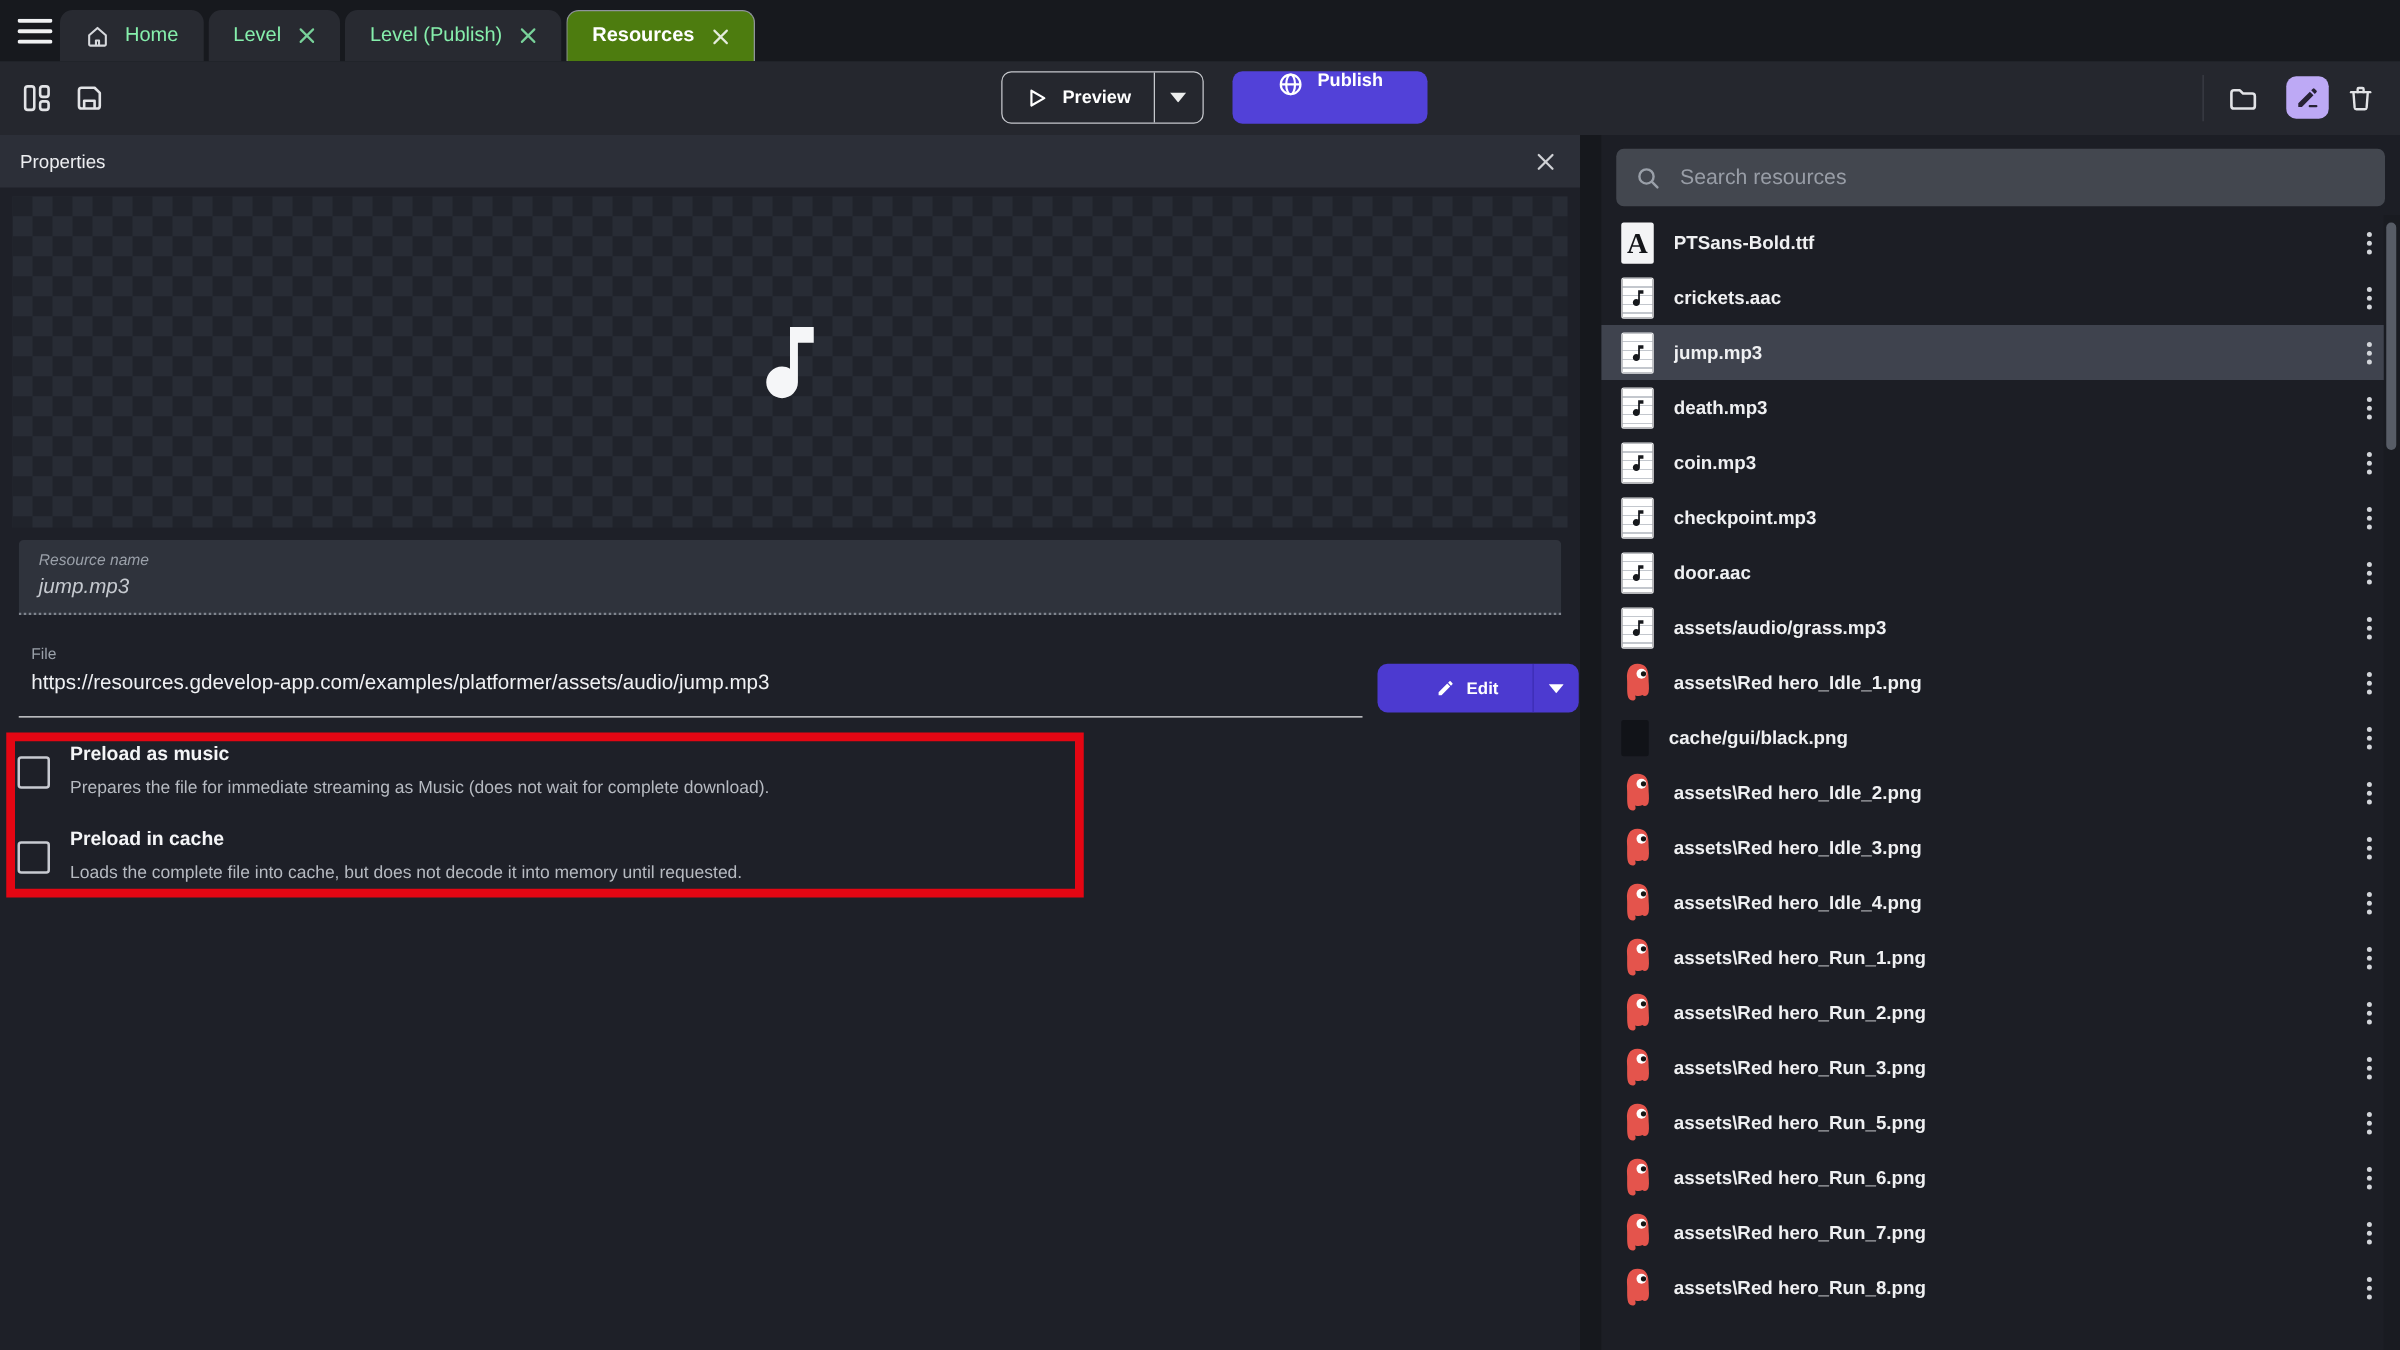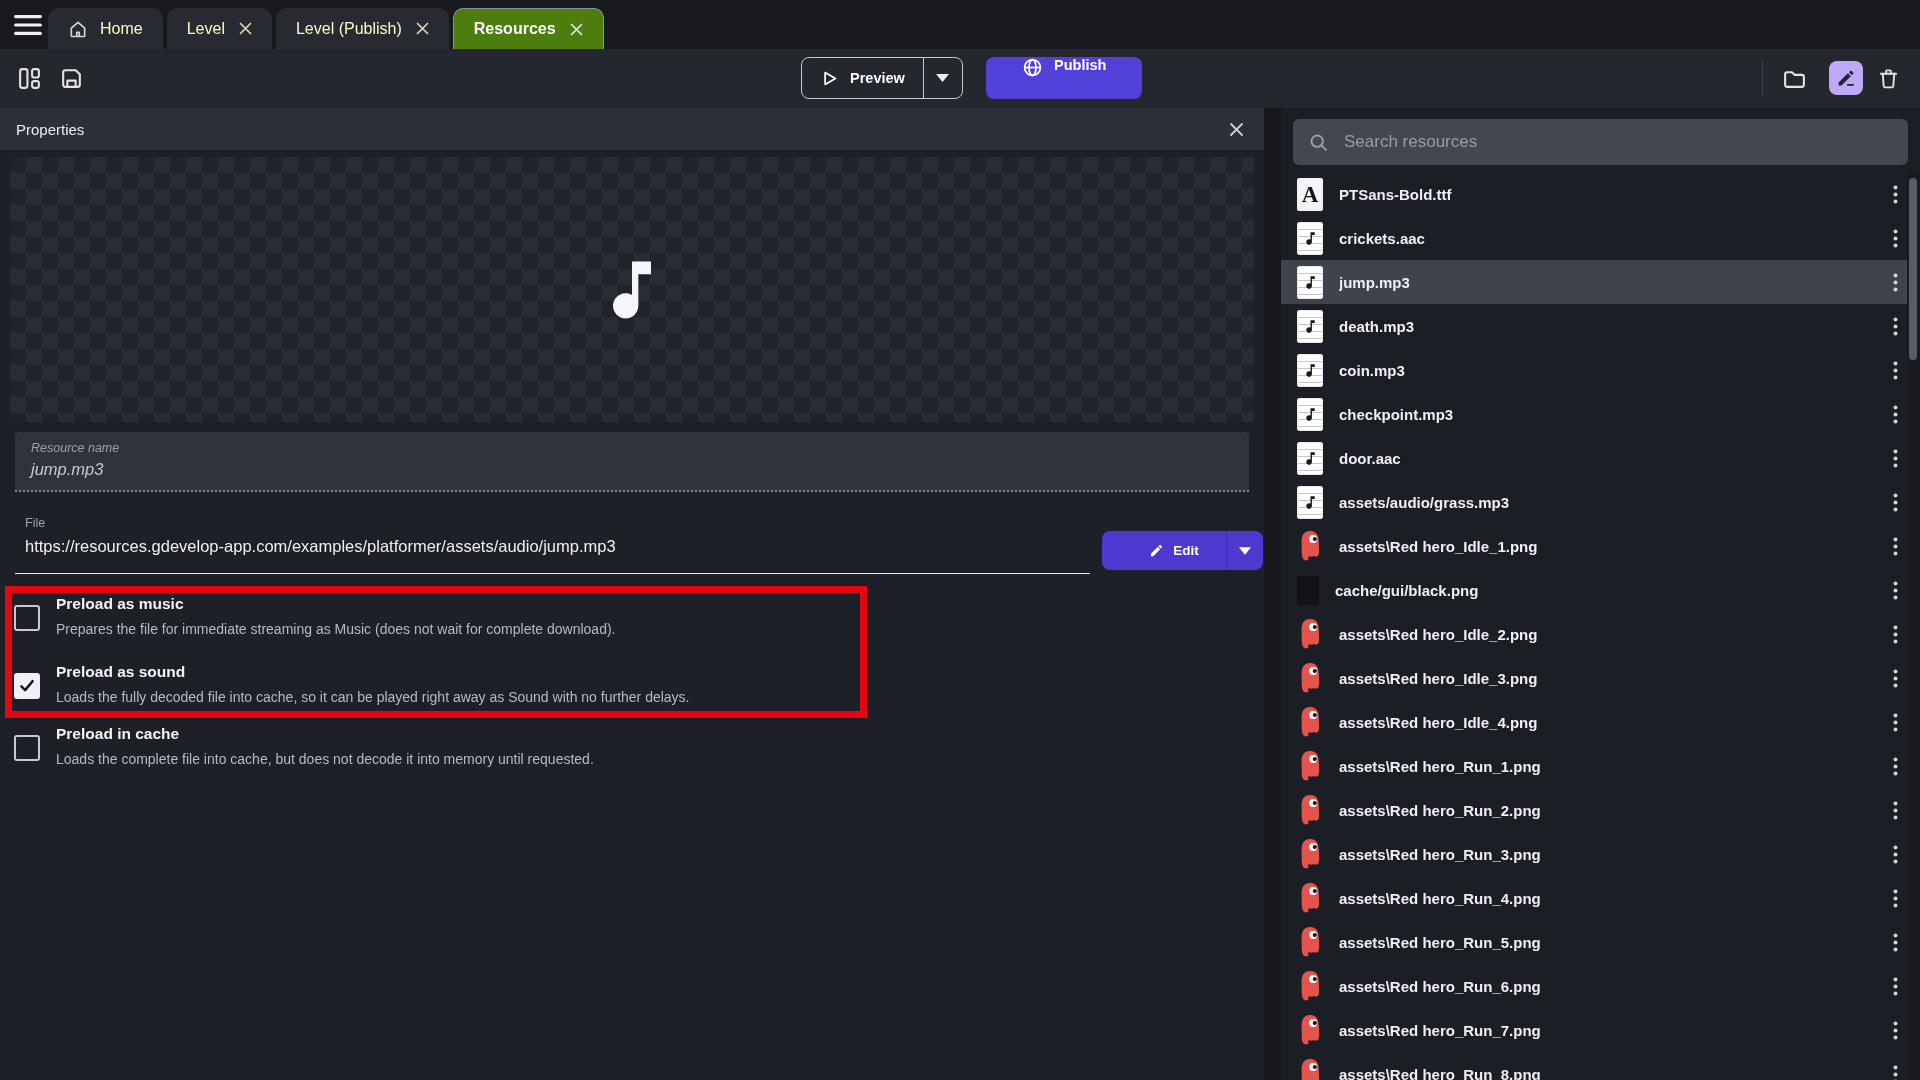--- a/index.html
+++ b/index.html
@@ -5,21 +5,21 @@
   html,body{margin:0;padding:0;background:#101114;}
   .app{position:relative;width:1920px;height:1080px;background:#16181d;overflow:hidden;
        font-family:"Liberation Sans",sans-serif;-webkit-font-smoothing:antialiased;}
   svg{display:block}
 
   
   .tabbar{position:absolute;left:0;top:0;width:100%;height:49px;background:#17191e;}
   .hamburger{position:absolute;left:8px;top:0;width:40px;height:49px;display:flex;align-items:center;justify-content:center;cursor:pointer;}
   .tabstrip{position:absolute;left:48px;top:0;height:49px;display:flex;align-items:flex-end;gap:4px;}
   .tab{height:41px;display:flex;align-items:center;gap:12px;padding:0 20px;background:#282a31;
-       border-radius:10px 10px 0 0;color:#fef9c3;font-size:16px;cursor:pointer;box-sizing:border-box;}
+       border-radius:10px 10px 0 0;color:#86efac;font-size:16px;cursor:pointer;box-sizing:border-box;}
   .tab.active{background:#4d7c0f;color:#ffffff;font-weight:bold;border:1px solid #8f939b;border-bottom:none;}
   .tab .tab-close{opacity:.85;margin-left:2px;}
 
   
   .toolbar{position:absolute;left:0;top:49px;width:100%;height:59px;background:#25272e;}
   .tool-icon-btn{position:absolute;width:34px;height:34px;top:12px;display:flex;align-items:center;justify-content:center;border-radius:8px;cursor:pointer;}
   .btn-project-manager{left:12px;}
   .btn-save{left:54px;}
   .preview-split{position:absolute;left:801px;top:8px;height:42px;border:1px solid #c6c8cd;border-radius:8px;
       display:flex;align-items:stretch;color:#fff;box-sizing:border-box;cursor:pointer;}
@@ -244,29 +244,20 @@
     <div class="options">
         <div class="option-row">
     <span class="opt-check">
       <svg width="18" height="18" viewBox="0 0 24 24" fill="none" stroke="#14161c" stroke-width="3.2" stroke-linecap="round" stroke-linejoin="round">
               <path d="M4.5 12.5 L9.5 17.5 L19.5 5.5"></path>
             </svg>
     </span>
     <span class="opt-label">Preload as music</span>
     <span class="opt-desc">Prepares the file for immediate streaming as Music (does not wait for complete download).</span>
   </div>
-        <div class="option-row checked">
-    <span class="opt-check">
-      <svg width="18" height="18" viewBox="0 0 24 24" fill="none" stroke="#14161c" stroke-width="3.2" stroke-linecap="round" stroke-linejoin="round">
-              <path d="M4.5 12.5 L9.5 17.5 L19.5 5.5"></path>
-            </svg>
-    </span>
-    <span class="opt-label">Preload as sound</span>
-    <span class="opt-desc">Loads the fully decoded file into cache, so it can be played right away as Sound with no further delays.</span>
-  </div>
         <div class="option-row">
     <span class="opt-check">
       <svg width="18" height="18" viewBox="0 0 24 24" fill="none" stroke="#14161c" stroke-width="3.2" stroke-linecap="round" stroke-linejoin="round">
               <path d="M4.5 12.5 L9.5 17.5 L19.5 5.5"></path>
             </svg>
     </span>
     <span class="opt-label">Preload in cache</span>
     <span class="opt-desc">Loads the complete file into cache, but does not decode it into memory until requested.</span>
   </div>
       </div>
@@ -562,39 +553,20 @@
         <div class="resource-row">
 
     <span class="res-icon">
       <svg width="24" height="32" viewBox="0 0 24 32">
         <path d="M12 1 C5.5 1 3.2 6.5 3.6 13 C4 19 3.2 24 4.6 28 C5.6 30.6 9.2 31.2 10.2 29.4 C10.7 28.5 10.4 27.3 10.1 26.3 C12.2 27 14.4 27 15.9 26 C17.9 27.6 20.4 26.4 20.9 23.8 C21.6 20.3 20.8 16 20.8 12 C20.8 5 18.2 1 12 1 Z" fill="#e4544c"></path>
         <circle cx="15.2" cy="9" r="4" fill="#ffffff"></circle>
               <circle cx="16.8" cy="9" r="2.1" fill="#141414"></circle>
       </svg>
     </span>
 
-    <span class="res-name">assets\Red hero_Run_4.png</span>
-    <span class="kebab">
-      <svg width="5" height="19" viewBox="0 0 5 19" fill="#d2d5da">
-        <circle cx="2.5" cy="2.5" r="2"></circle>
-              <circle cx="2.5" cy="9.5" r="2"></circle>
-              <circle cx="2.5" cy="16.5" r="2"></circle>
-      </svg>
-    </span>
-  </div>
-        <div class="resource-row">
-
-    <span class="res-icon">
-      <svg width="24" height="32" viewBox="0 0 24 32">
-        <path d="M12 1 C5.5 1 3.2 6.5 3.6 13 C4 19 3.2 24 4.6 28 C5.6 30.6 9.2 31.2 10.2 29.4 C10.7 28.5 10.4 27.3 10.1 26.3 C12.2 27 14.4 27 15.9 26 C17.9 27.6 20.4 26.4 20.9 23.8 C21.6 20.3 20.8 16 20.8 12 C20.8 5 18.2 1 12 1 Z" fill="#e4544c"></path>
-        <circle cx="15.2" cy="9" r="4" fill="#ffffff"></circle>
-              <circle cx="16.8" cy="9" r="2.1" fill="#141414"></circle>
-      </svg>
-    </span>
-
     <span class="res-name">assets\Red hero_Run_5.png</span>
     <span class="kebab">
       <svg width="5" height="19" viewBox="0 0 5 19" fill="#d2d5da">
         <circle cx="2.5" cy="2.5" r="2"></circle>
               <circle cx="2.5" cy="9.5" r="2"></circle>
               <circle cx="2.5" cy="16.5" r="2"></circle>
       </svg>
     </span>
   </div>
         <div class="resource-row">

